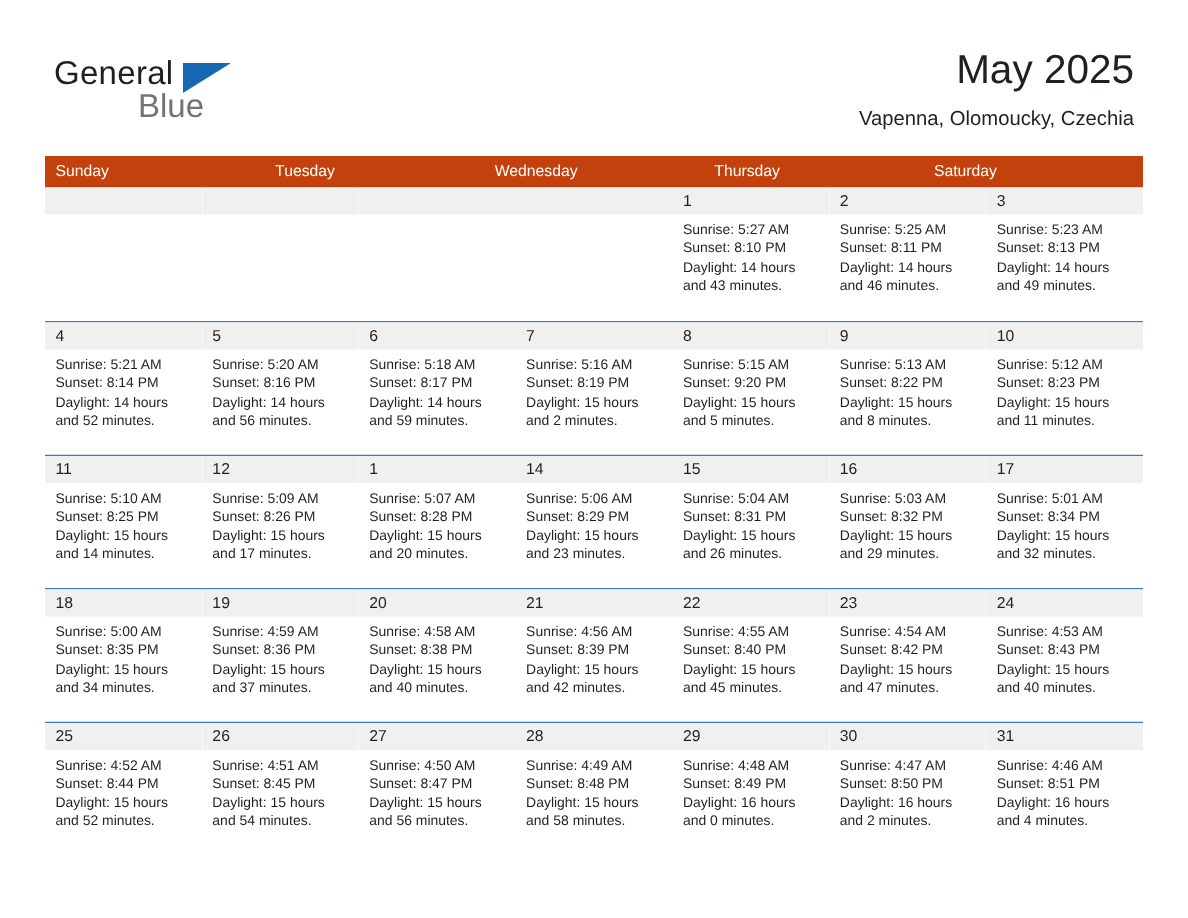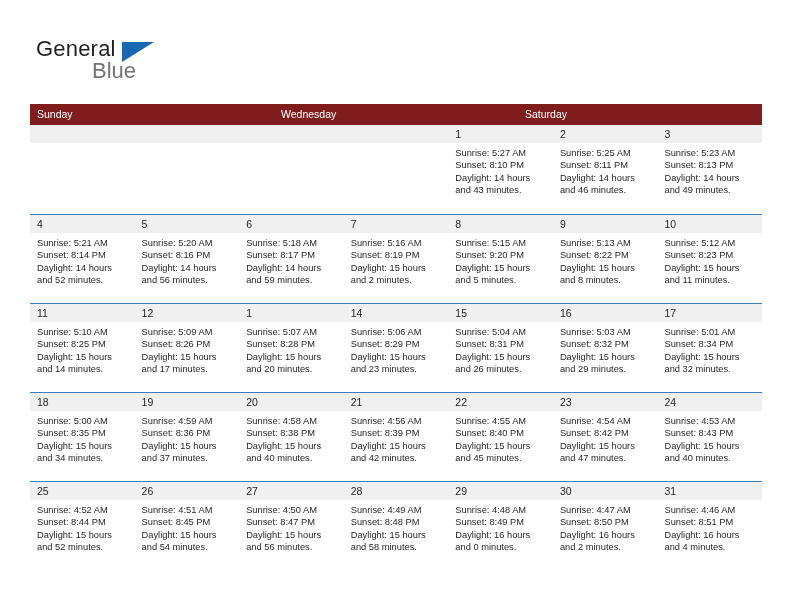--- a/index.html
+++ b/index.html
@@ -89,21 +89,21 @@
   
   .calendar {
     position: absolute;
     left: 30px;
     top: 104px;
     width: 732px;
   }
   .weekdays {
     display: flex;
     width: 732px;
-    background: #7f1d1d;
+    background: #c2410c;
     height: 21px;
   }
   .weekday {
     flex: 1 1 0;
     color: #ffffff;
     font-size: 10.5px;
     line-height: 21px;
     padding-left: 7px;
     box-sizing: border-box;
     white-space: nowrap;
@@ -151,26 +151,32 @@
 
 <div class="page">
 
   <div class="top">
     <div class="logo">
       <span class="logo-general">General</span>
       <span class="logo-triangle"></span>
       <span class="logo-blue">Blue</span>
     </div>
 
+    <div class="title-block">
+      <h1 class="cal-title">May 2025</h1>
+      <div class="cal-subtitle">Vapenna, Olomoucky, Czechia</div>
+    </div>
   </div>
 
   <div class="calendar">
     <div class="weekdays">
       <div class="weekday">Sunday</div>
+      <div class="weekday">Tuesday</div>
       <div class="weekday">Wednesday</div>
+      <div class="weekday">Thursday</div>
       <div class="weekday">Saturday</div>
     </div>
     <div id="weeks-container">
         <div class="week">
           <div class="day empty">
             <div class="daynum-strip"></div>
           </div>
           <div class="day empty">
             <div class="daynum-strip"></div>
           </div>

